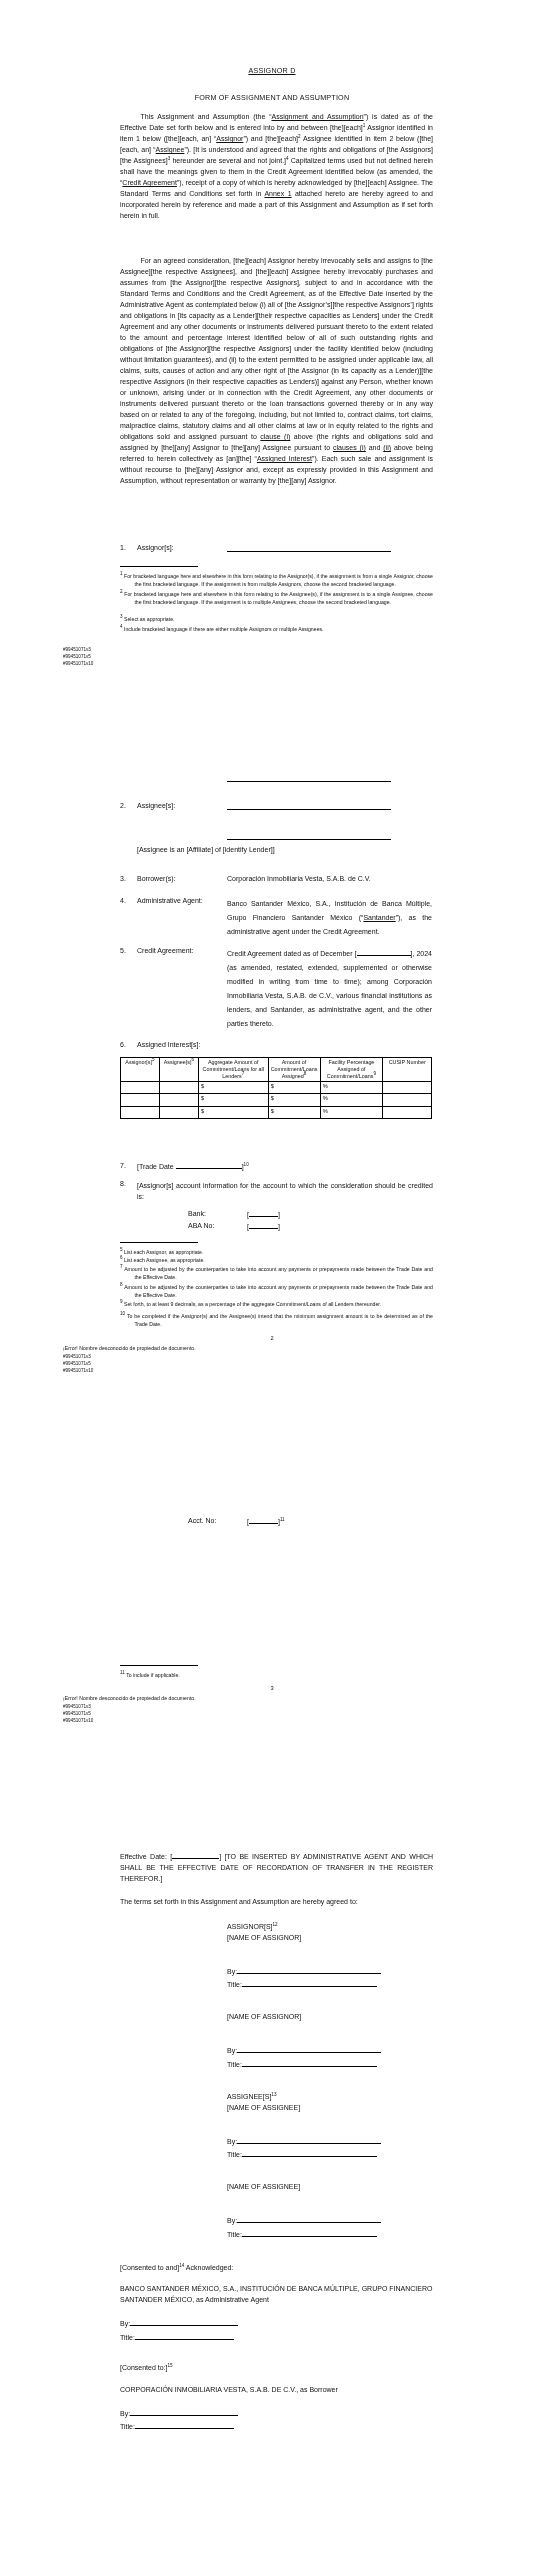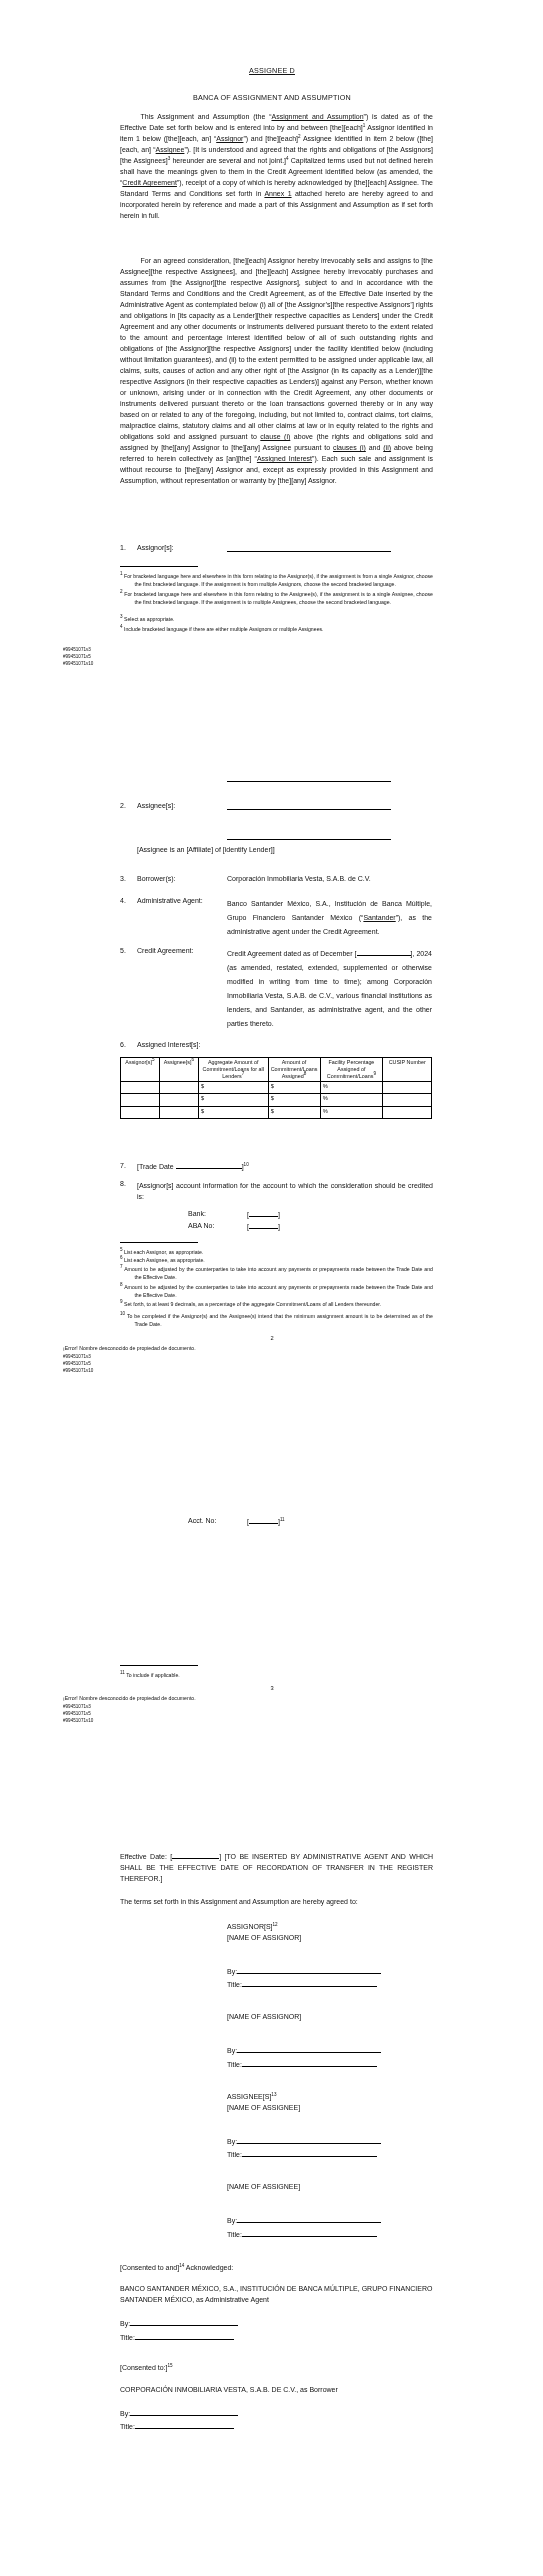--- a/index.html
+++ b/index.html
@@ -32,22 +32,22 @@
   table.ai col.c0{width:39px;} table.ai col.c1{width:39px;} table.ai col.c2{width:70px;}
   table.ai col.c3{width:52px;} table.ai col.c4{width:63px;} table.ai col.c5{width:49px;}
   .sig{position:absolute;left:227px;width:206px;font-size:7px;}
   .leftblk{position:absolute;left:120px;width:313px;font-size:7px;line-height:11px;}
 </style>
 </head>
 <body>
 
 <div id="page">
 
-  <div class="abs center title u" style="top:66px">ASSIGNEE D</div>
-  <div class="abs center title" style="top:93px">BANCA OF ASSIGNMENT AND ASSUMPTION</div>
+  <div class="abs center title u" style="top:66px">ASSIGNOR D</div>
+  <div class="abs center title" style="top:93px">FORM OF ASSIGNMENT AND ASSUMPTION</div>
 
   <div class="abs body-col btxt indent" style="top:111px"><span>This Assignment and Assumption (the “</span><span class="u">Assignment and Assumption</span><span>”) is dated as of the Effective Date set forth below and is entered into by and between [the][each]</span><span class="sup">1</span><span> Assignor identified in item 1 below ([the][each, an] “</span><span class="u">Assignor</span><span>”) and [the][each]</span><span class="sup">2</span><span> Assignee identified in item 2 below ([the][each, an] “</span><span class="u">Assignee</span><span>”). [It is understood and agreed that the rights and obligations of [the Assignors][the Assignees]</span><span class="sup">3</span><span> hereunder are several and not joint.]</span><span class="sup">4</span><span> Capitalized terms used but not defined herein shall have the meanings given to them in the Credit Agreement identified below (as amended, the “</span><span class="u">Credit Agreement</span><span>”), receipt of a copy of which is hereby acknowledged by [the][each] Assignee. The Standard Terms and Conditions set forth in </span><span class="u">Annex 1</span><span> attached hereto are hereby agreed to and incorporated herein by reference and made a part of this Assignment and Assumption as if set forth herein in full.</span></div>
   <div class="abs body-col btxt indent" style="top:255px"><span>For an agreed consideration, [the][each] Assignor hereby irrevocably sells and assigns to [the Assignee][the respective Assignees], and [the][each] Assignee hereby irrevocably purchases and assumes from [the Assignor][the respective Assignors], subject to and in accordance with the Standard Terms and Conditions and the Credit Agreement, as of the Effective Date inserted by the Administrative Agent as contemplated below (i) all of [the Assignor’s][the respective Assignors’] rights and obligations in [its capacity as a Lender][their respective capacities as Lenders] under the Credit Agreement and any other documents or instruments delivered pursuant thereto to the extent related to the amount and percentage interest identified below of all of such outstanding rights and obligations of [the Assignor][the respective Assignors] under the facility identified below (including without limitation guarantees), and (ii) to the extent permitted to be assigned under applicable law, all claims, suits, causes of action and any other right of [the Assignor (in its capacity as a Lender)][the respective Assignors (in their respective capacities as Lenders)] against any Person, whether known or unknown, arising under or in connection with the Credit Agreement, any other documents or instruments delivered pursuant thereto or the loan transactions governed thereby or in any way based on or related to any of the foregoing, including, but not limited to, contract claims, tort claims, malpractice claims, statutory claims and all other claims at law or in equity related to the rights and obligations sold and assigned pursuant to </span><span class="u">clause (i)</span><span> above (the rights and obligations sold and assigned by [the][any] Assignor to [the][any] Assignee pursuant to </span><span class="u">clauses (i)</span><span> and </span><span class="u">(ii)</span><span> above being referred to herein collectively as [an][the] “</span><span class="u">Assigned Interest</span><span>”). Each such sale and assignment is without recourse to [the][any] Assignor and, except as expressly provided in this Assignment and Assumption, without representation or warranty by [the][any] Assignor.</span></div>
 
   <div class="itemnum" style="top:544px">1.</div>
   <div class="itemlabel" style="top:544px">Assignor[s]:</div>
   <div class="hline" style="top:551px;left:227px;width:164px"></div>
 
   <div class="fnsep" style="top:566px"></div>
   <div class="fn" style="top:572px"><span class="sup">1</span> <span>For bracketed language here and elsewhere in this form relating to the Assignor(s), if the assignment is from a single Assignor, choose the first bracketed language. If the assignment is from multiple Assignors, choose the second bracketed language.</span></div>

